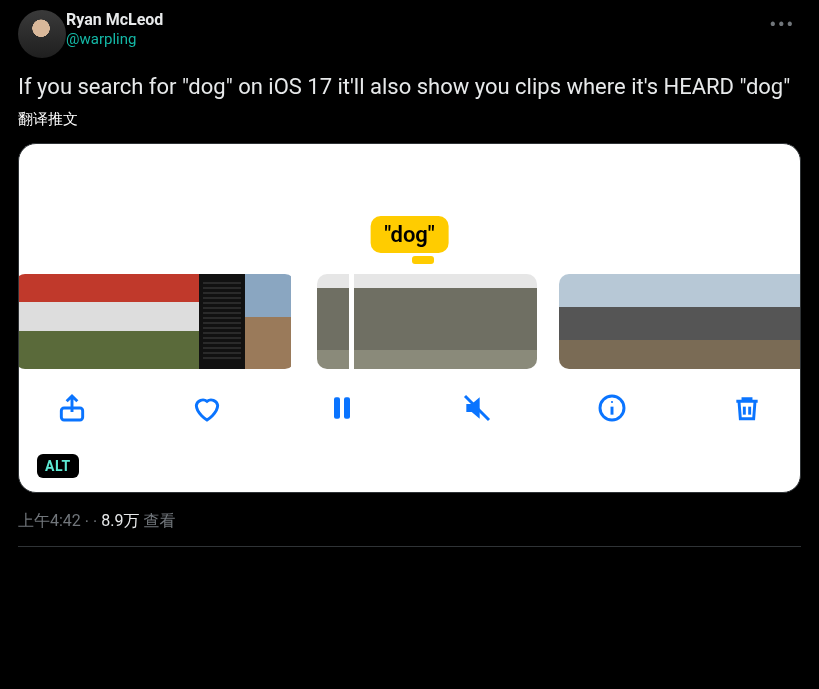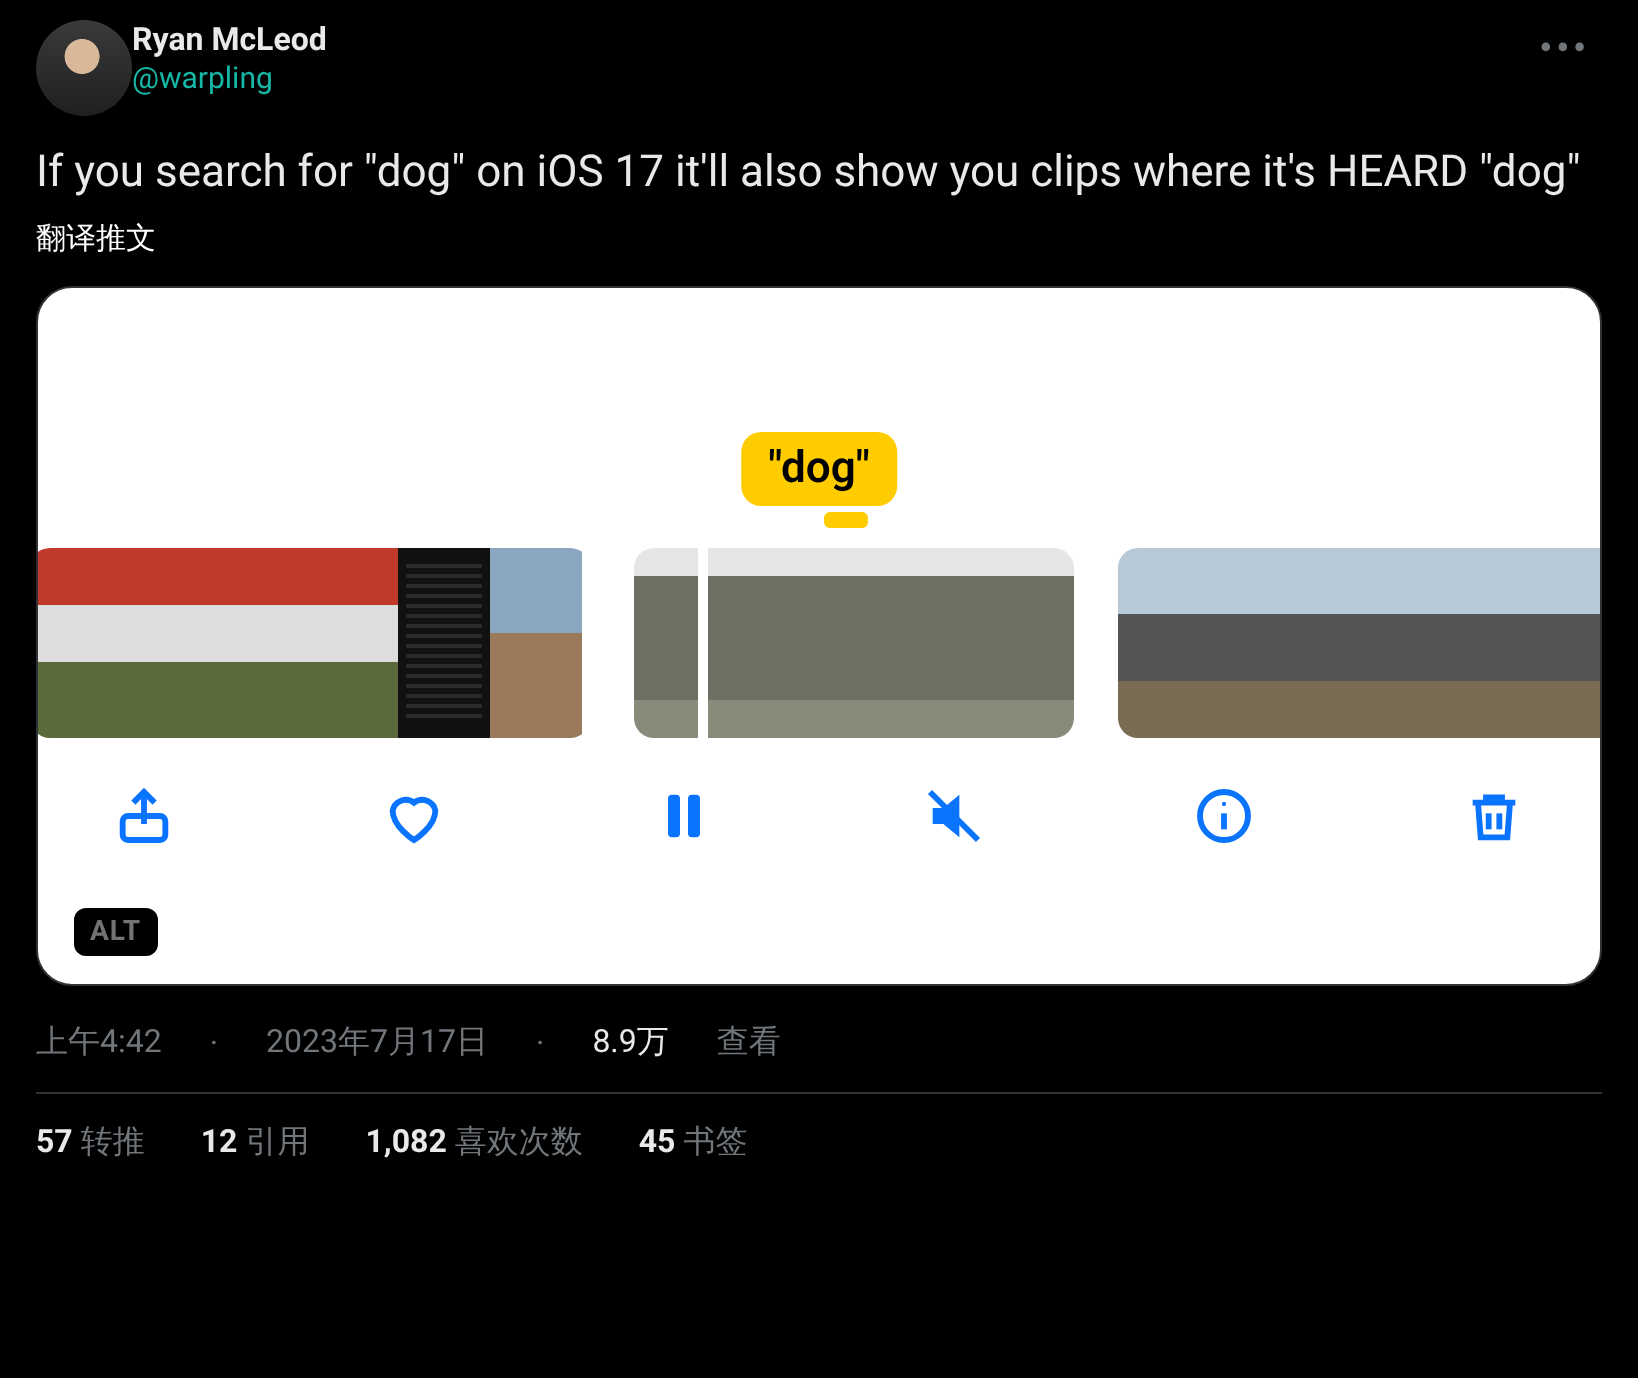--- a/index.html
+++ b/index.html
@@ -122,30 +122,30 @@
   .tb-icon {
     color: #0a74ff;
     width: 34px; height: 34px;
     display: flex; align-items: center; justify-content: center;
     cursor: pointer;
   }
   .tb-icon svg { width: 32px; height: 32px; stroke: #0a74ff; fill: none; stroke-width: 2.2; }
   .tb-icon.pause svg rect { fill: #0a74ff; stroke: none; }
   .alt-badge {
     position: absolute; left: 18px; bottom: 14px;
-    background: #000; color: #737373;
+    background: #000; color: #5eead4;
     font-weight: 700; font-size: 14px;
     padding: 4px 8px; border-radius: 6px;
     letter-spacing: 0.5px;
   }
   .meta-row {
     margin-top: 18px;
     color: #71767b;
     font-size: 16px;
-    display: flex; align-items: center; gap: 24px;
+    display: flex; align-items: center; gap: 4px;
     padding-bottom: 14px;
     border-bottom: 1px solid #2f3336;
   }
   .meta-row .dot { color: #71767b; }
   .meta-row .views-num { color: #e7e9ea; font-weight: 400; }
   .stats {
     display: flex; gap: 28px;
     padding-top: 14px;
     font-size: 16px;
     color: #71767b;
@@ -242,34 +242,19 @@
           </svg>
       </div>
     </div>
 
     <div class="alt-badge">ALT</div>
   </div>
 
   <div class="meta-row">
     <span>上午4:42</span>
     <span class="dot">·</span>
-    <span>2023年7月17日</span>
     <span class="dot">·</span>
     <span class="views-num">8.9万</span>
     <span>查看</span>
   </div>
 
-  <div class="stats">
-    <span class="stat">
-      <span class="num">57</span><span>转推</span>
-    </span>
-    <span class="stat">
-      <span class="num">12</span><span>引用</span>
-    </span>
-    <span class="stat">
-      <span class="num">1,082</span><span>喜欢次数</span>
-    </span>
-    <span class="stat">
-      <span class="num">45</span><span>书签</span>
-    </span>
-  </div>
 
 </div>
 
 </body></html>

